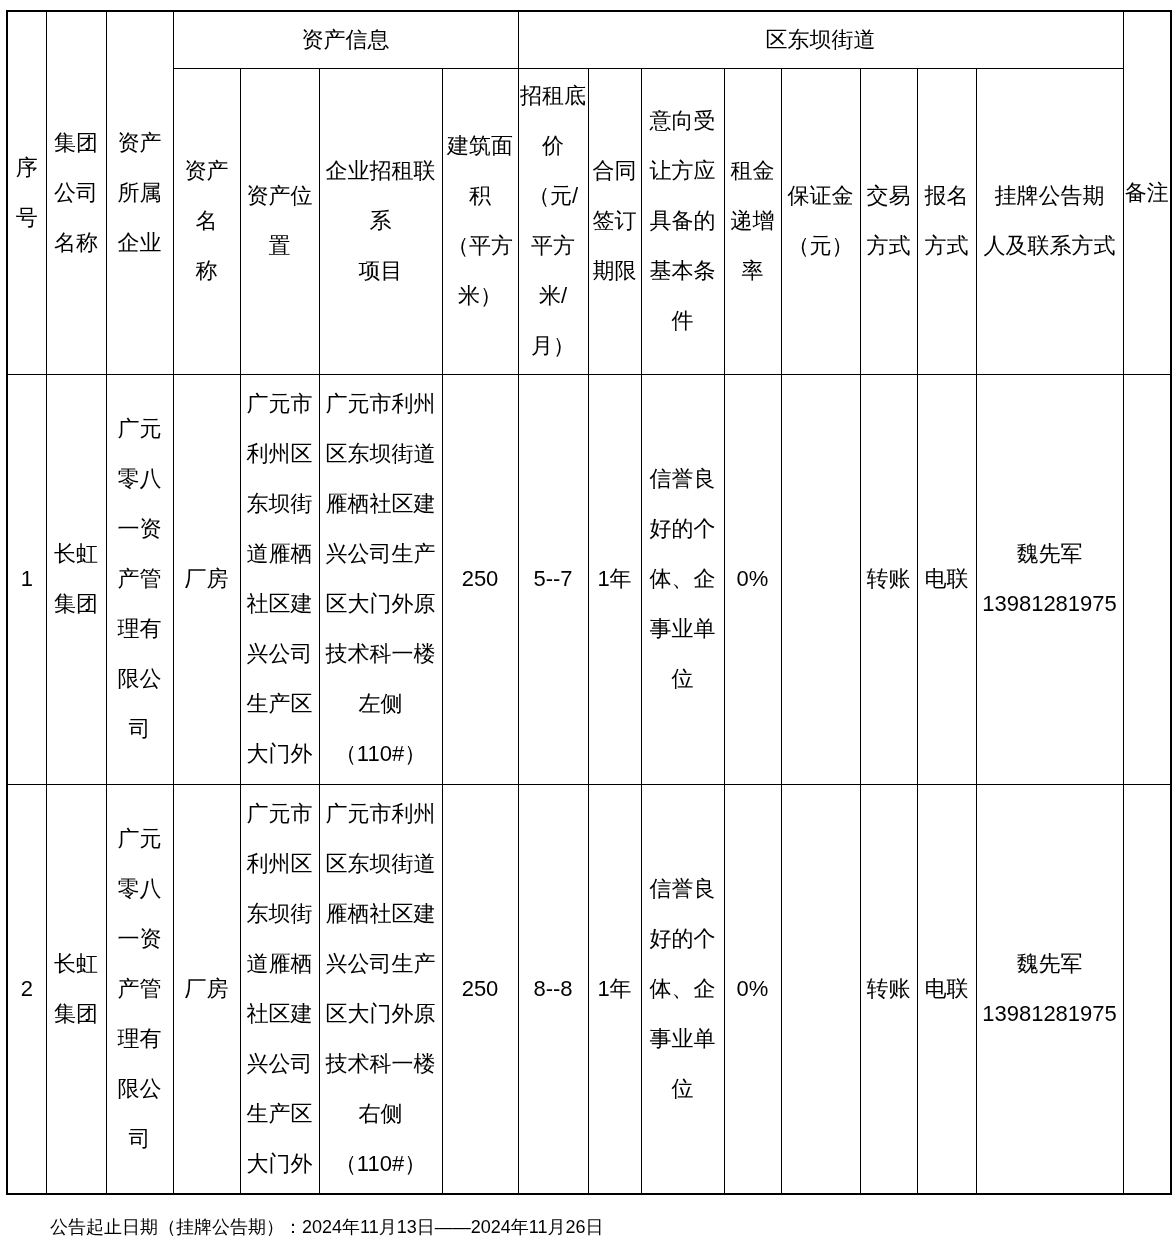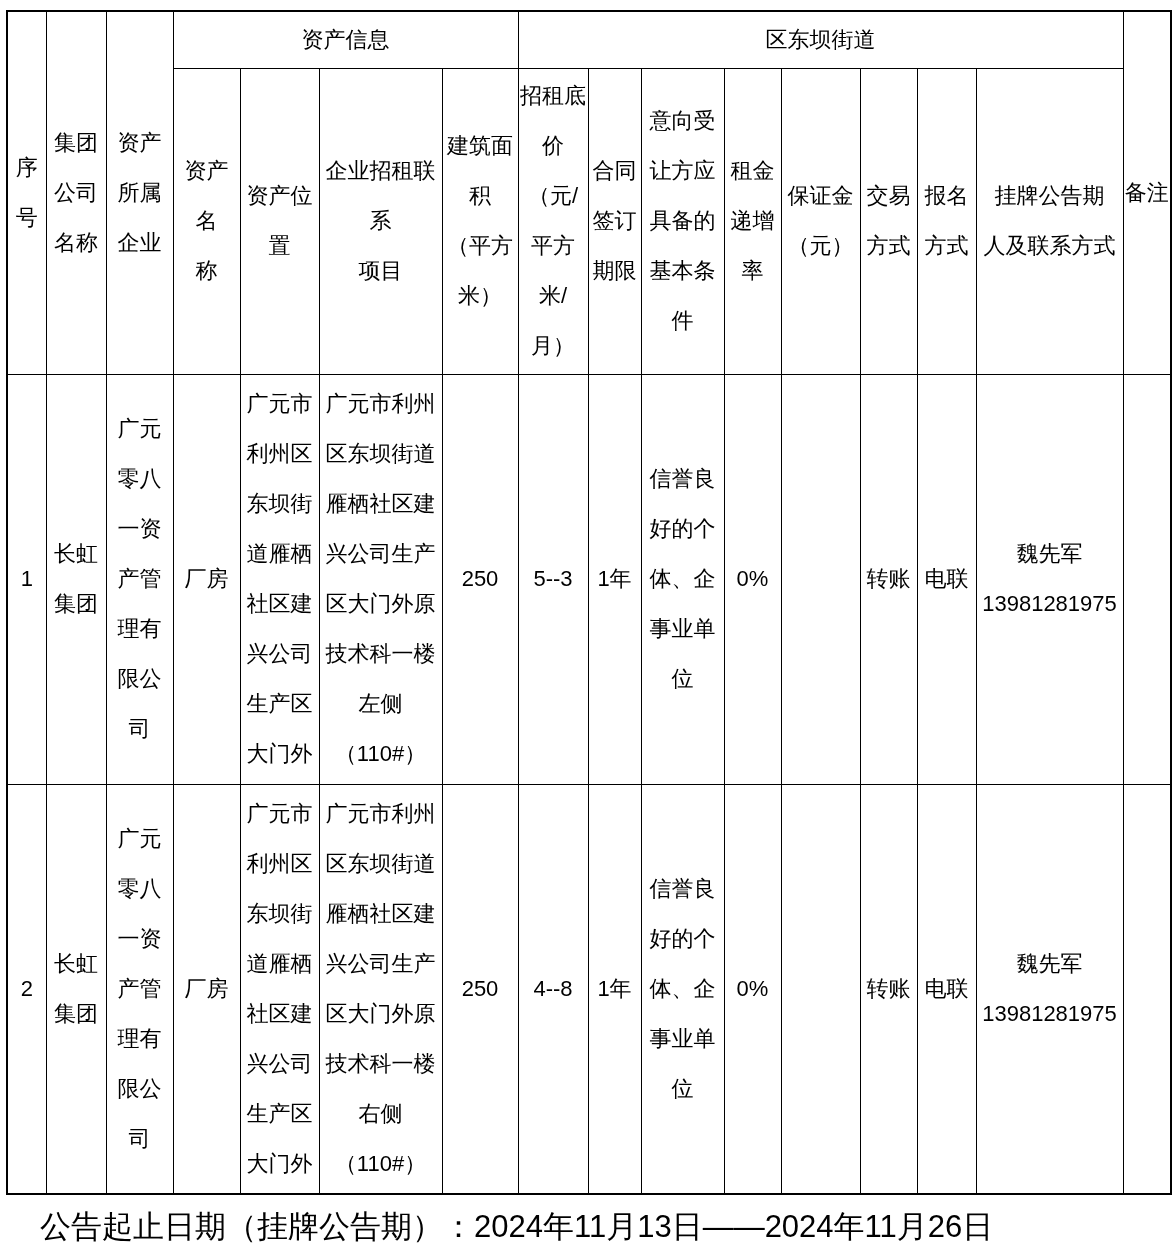--- a/index.html
+++ b/index.html
@@ -37,23 +37,23 @@
     vertical-align: middle;
     white-space: pre-line;
     padding: 0 1px;
     overflow: hidden;
   }
   tr.hdr-row-1 { height: 57px; }
   tr.hdr-row-2 { height: 306px; }
   tr.data-row  { height: 410px; }
   .footer-note {
     position: absolute;
-    left: 40px;
+    left: 50px;
     top: 1212px;
-    font-size: 31px;
+    font-size: 18px;
     line-height: 30px;
     white-space: nowrap;
   }
 </style>
 </head>
 <body>
 
 <div class="page">
 
   <table class="lease-table">
@@ -151,21 +151,21 @@
 大门外</td>
       <td>广元市利州
 区东坝街道
 雁栖社区建
 兴公司生产
 区大门外原
 技术科一楼
 左侧
 （110#）</td>
       <td>250</td>
-      <td>5--3</td>
+      <td>5--7</td>
       <td>1年</td>
       <td>信誉良
 好的个
 体、企
 事业单
 位</td>
       <td>0%</td>
       <td></td>
       <td>转账</td>
       <td>电联</td>
@@ -196,21 +196,21 @@
 大门外</td>
       <td>广元市利州
 区东坝街道
 雁栖社区建
 兴公司生产
 区大门外原
 技术科一楼
 右侧
 （110#）</td>
       <td>250</td>
-      <td>4--8</td>
+      <td>8--8</td>
       <td>1年</td>
       <td>信誉良
 好的个
 体、企
 事业单
 位</td>
       <td>0%</td>
       <td></td>
       <td>转账</td>
       <td>电联</td>

